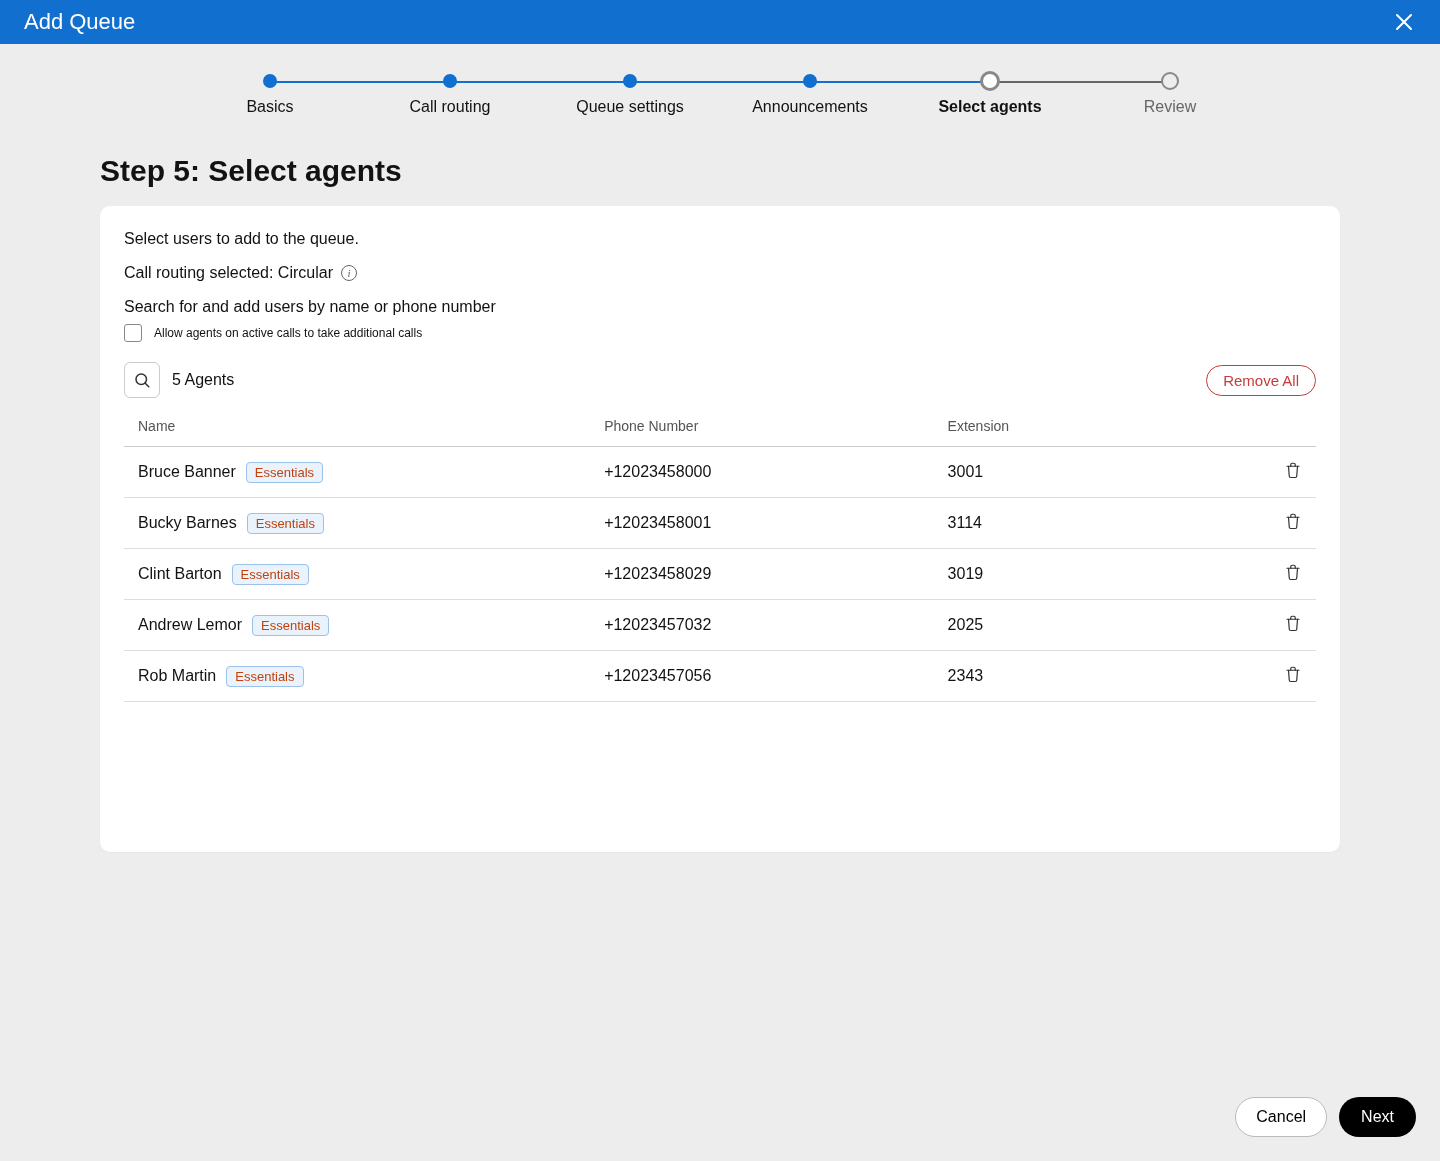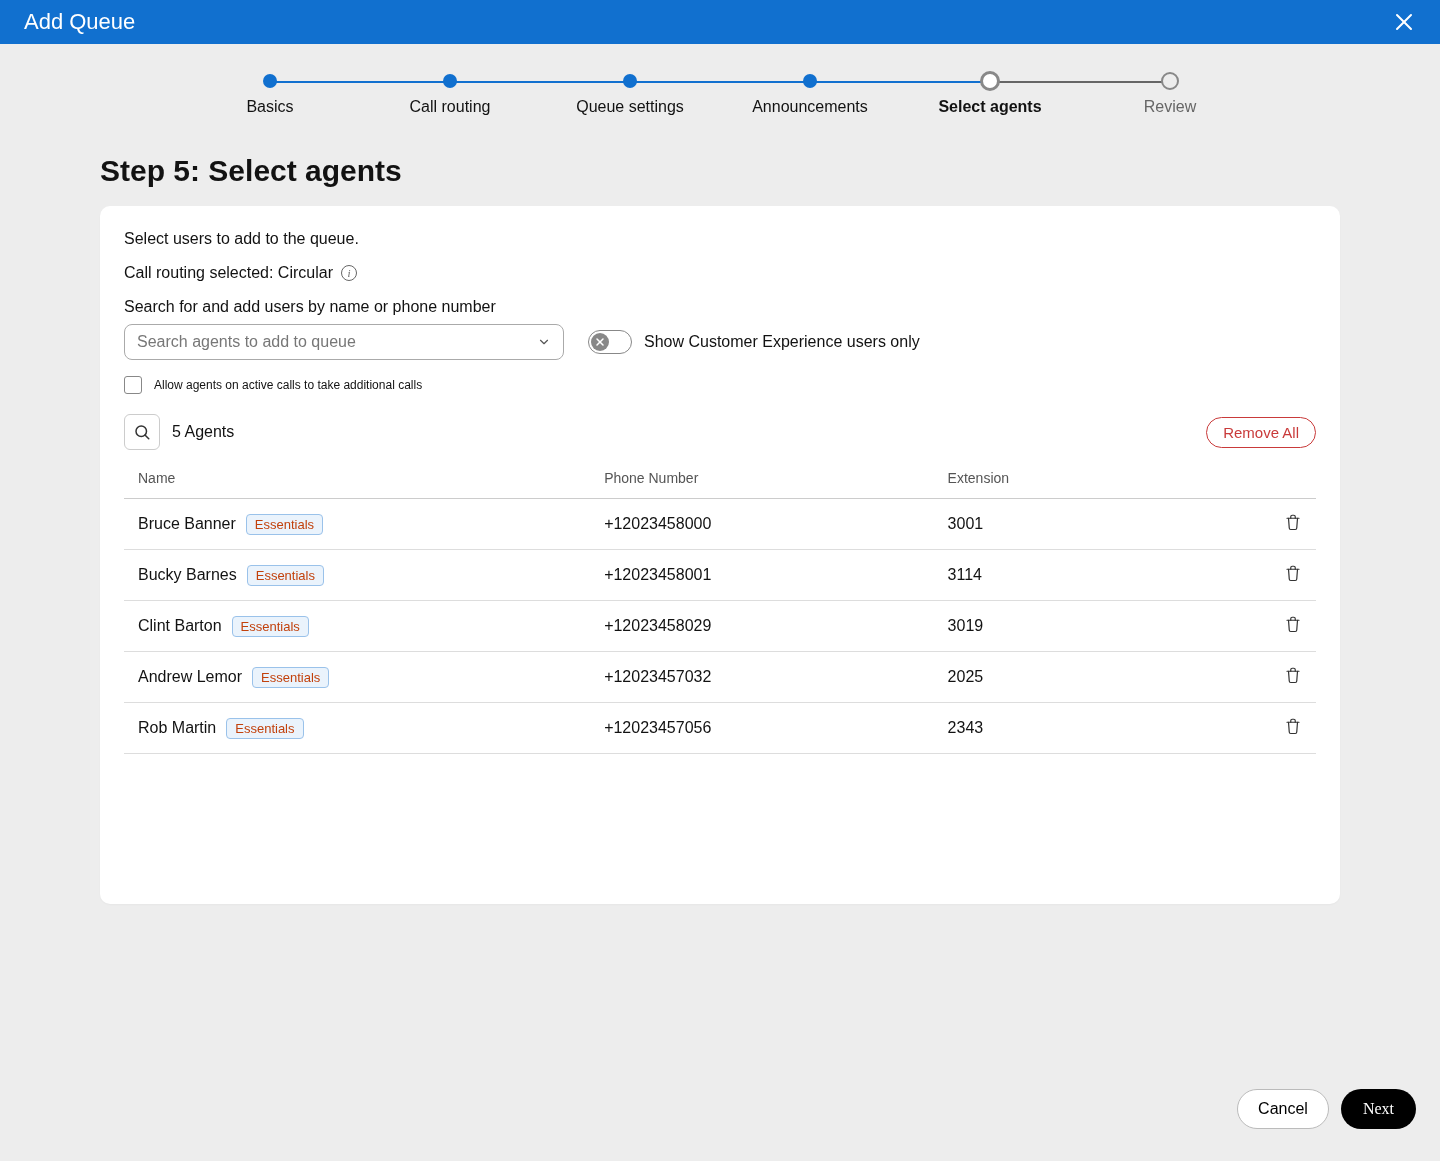--- a/index.html
+++ b/index.html
@@ -162,30 +162,30 @@
   .badge {
     font-size: 13px; color: #c2410c;
     border: 1px solid #9ac2ea; background: #eaf3fc;
     border-radius: 4px; padding: 2px 8px;
   }
   .trash { justify-self: end; cursor: pointer; }
   .trash svg { width: 18px; height: 22px; stroke: #333; fill: none; }
 
   .footer {
     position: absolute;
-    bottom: 32px; right: 24px;
+    bottom: 24px; right: 24px;
     display: flex; gap: 12px;
   }
   .btn-secondary {
     background: #fff; border: 1px solid #bbb; border-radius: 22px;
     padding: 10px 20px; font-size: 16px; cursor: pointer;
   }
   .btn-primary {
     background: #000; color: #fff; border: none; border-radius: 22px;
-    padding: 10px 22px; font-size: 16px; cursor: pointer; font-family: Liberation Serif, serif;
+    padding: 10px 22px; font-size: 16px; cursor: pointer;
   }
 </style>
 </head>
 <body>
 
 <div class="header">
   <div class="header-title">Add Queue</div>
   <div class="close-btn">
     <svg viewBox="0 0 24 24" fill="none" stroke-width="2" stroke-linecap="round">
         <line x1="5" y1="5" x2="19" y2="19"></line>
@@ -232,39 +232,20 @@
 
   <div class="intro">Select users to add to the queue.</div>
 
   <div class="routing-line">
     <span><span>Call routing selected: </span><span>Circular</span></span>
     <span class="info-icon">i</span>
   </div>
 
   <div class="search-label">Search for and add users by name or phone number</div>
 
-  <div class="search-row">
-    <div class="search-select">
-      <span>Search agents to add to queue</span>
-      <svg class="chev" viewBox="0 0 24 24" fill="none" stroke="currentColor" stroke-width="2" stroke-linecap="round" stroke-linejoin="round">
-          <polyline points="6 9 12 15 18 9"></polyline>
-        </svg>
-    </div>
-    <div class="toggle-wrap">
-      <div class="toggle">
-        <div class="toggle-knob">
-          <svg width="10" height="10" viewBox="0 0 10 10">
-              <line x1="2" y1="2" x2="8" y2="8" stroke="#fff" stroke-width="1.5" stroke-linecap="round"></line>
-              <line x1="8" y1="2" x2="2" y2="8" stroke="#fff" stroke-width="1.5" stroke-linecap="round"></line>
-            </svg>
-        </div>
-      </div>
-      <span>Show Customer Experience users only</span>
-    </div>
-  </div>
 
   <div class="chk-row">
     <div class="chk"></div>
     <span>Allow agents on active calls to take additional calls</span>
   </div>
 
   <div class="agents-bar">
     <div class="agents-left">
       <div class="search-icon-btn">
         <svg viewBox="0 0 24 24" fill="none" stroke-width="2" stroke-linecap="round">

